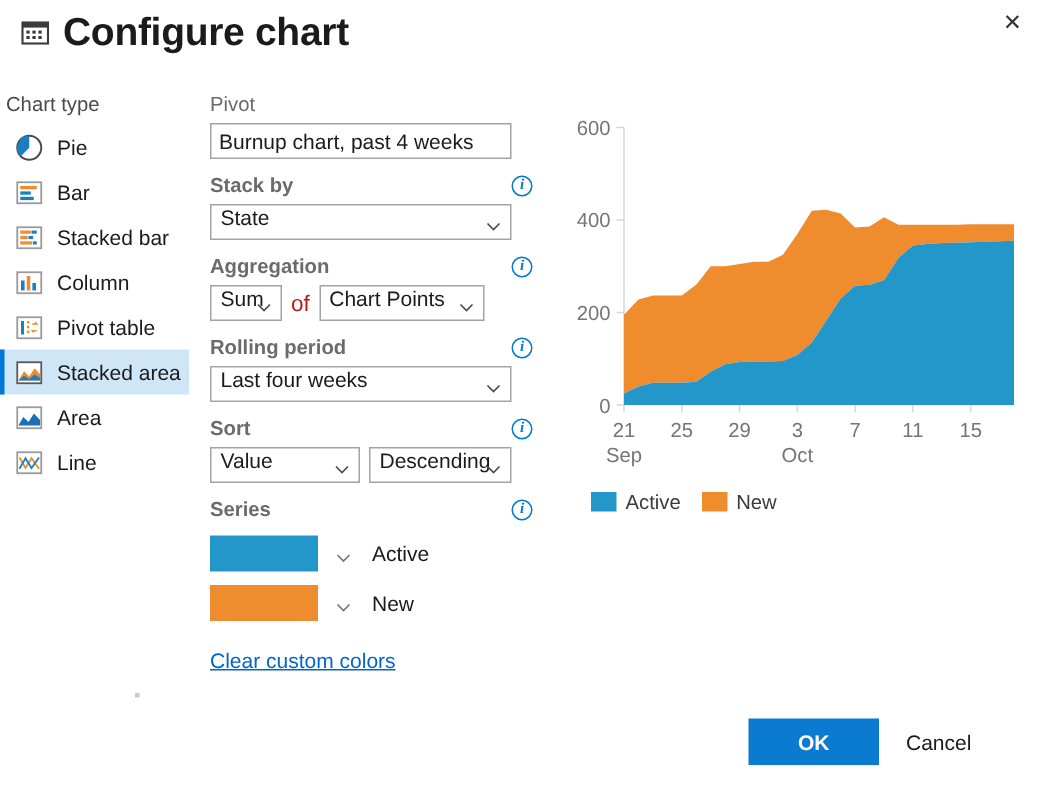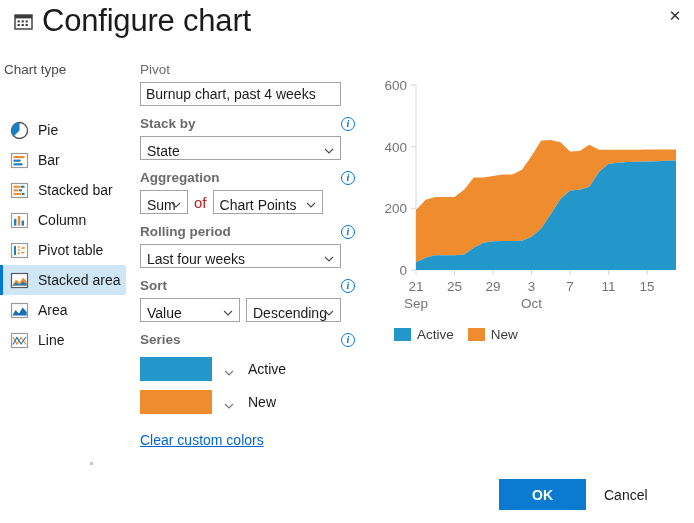--- a/index.html
+++ b/index.html
@@ -11,34 +11,34 @@
     overflow:hidden;
     position:relative;
   }
   .dialog{position:absolute;inset:0;}
 
   
   .titlebar{position:absolute;left:0;top:0;width:694px;height:46px;}
   .title-icon{position:absolute;left:14px;top:13px;width:19px;height:18px;}
   .title-text{
     position:absolute;left:42px;top:4px;
-    font-size:31px;font-weight:400;letter-spacing:-.2px;color:#1b1b1b;
+    font-size:26px;font-weight:700;letter-spacing:-.2px;color:#1b1b1b;
     line-height:34px;
   }
   .close-btn{
     position:absolute;right:4px;top:2px;width:30px;height:26px;
     display:flex;align-items:center;justify-content:center;
     font-size:15px;color:#333;cursor:pointer;line-height:1;
   }
 
   
   .charttype-label{
     position:absolute;left:4px;top:62px;font-size:13.5px;color:#4a4a4a;
   }
-  .type-list{position:absolute;left:0;top:83px;width:126px;margin-top:32px;}
+  .type-list{position:absolute;left:0;top:83px;width:126px;}
   .type-item{
     position:relative;height:30px;display:flex;align-items:center;
     padding-left:10px;cursor:pointer;box-sizing:border-box;
   }
   .type-item .ti-icon{width:19px;height:19px;flex:0 0 19px;margin-right:9px;}
   .type-item .ti-label{font-size:14px;color:#1b1b1b;white-space:nowrap;}
   .type-item.selected{background:#cfe6f7;text-align:right;}
   .type-item.selected:before{
     content:"";position:absolute;left:0;top:0;bottom:0;width:3px;background:#0078d4;
   }
@@ -56,21 +56,21 @@
     font-family:"Liberation Serif",serif;font-style:italic;
     flex:0 0 14px;cursor:pointer;box-sizing:border-box;
   }
   .txtinput{
     width:201px;height:24px;border:1px solid #a3a3a3;background:#fff;
     font-size:14px;color:#1b1b1b;padding:0 5px;box-sizing:border-box;
     font-family:inherit;outline:none;
   }
   .selectbox{
     position:relative;height:24px;border:1px solid #a3a3a3;background:#fff;
-    box-sizing:border-box;display:flex;align-items:flex-end;
+    box-sizing:border-box;display:flex;align-items:flex-start;
     padding:0 22px 0 6px;font-size:14px;color:#1b1b1b;cursor:pointer;
     white-space:nowrap;overflow:hidden;
   }
   .selectbox .chev{
     position:absolute;right:6px;top:50%;transform:translateY(-50%);
     width:10px;height:10px;
   }
   .row{display:flex;align-items:center;}
   .gap{margin:0 6px;font-size:15px;color:#b91c1c;}
 

